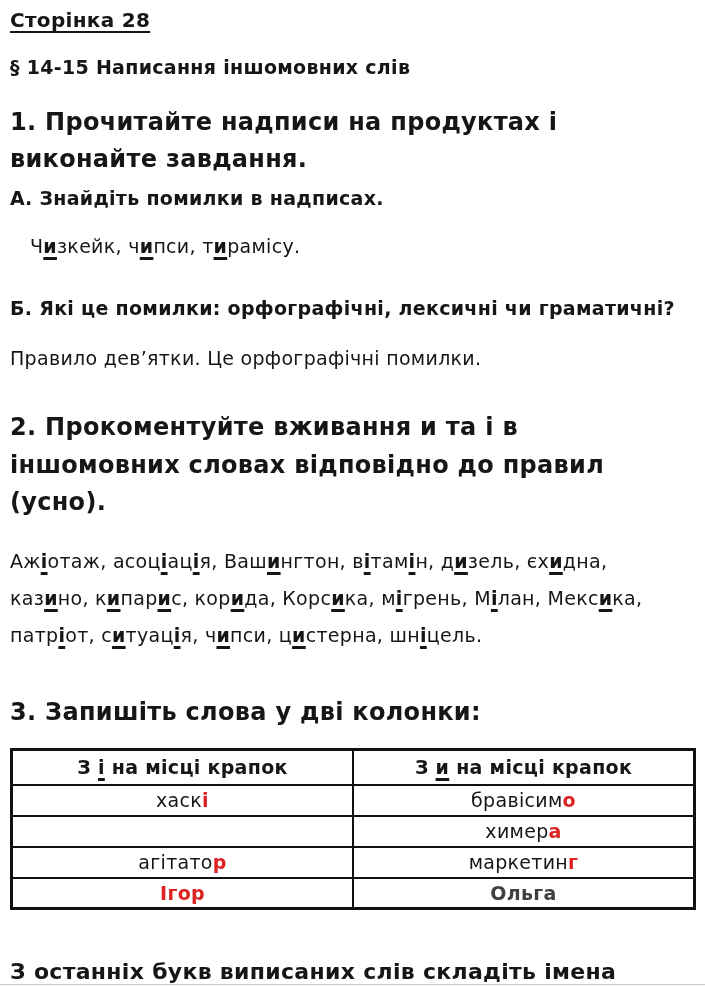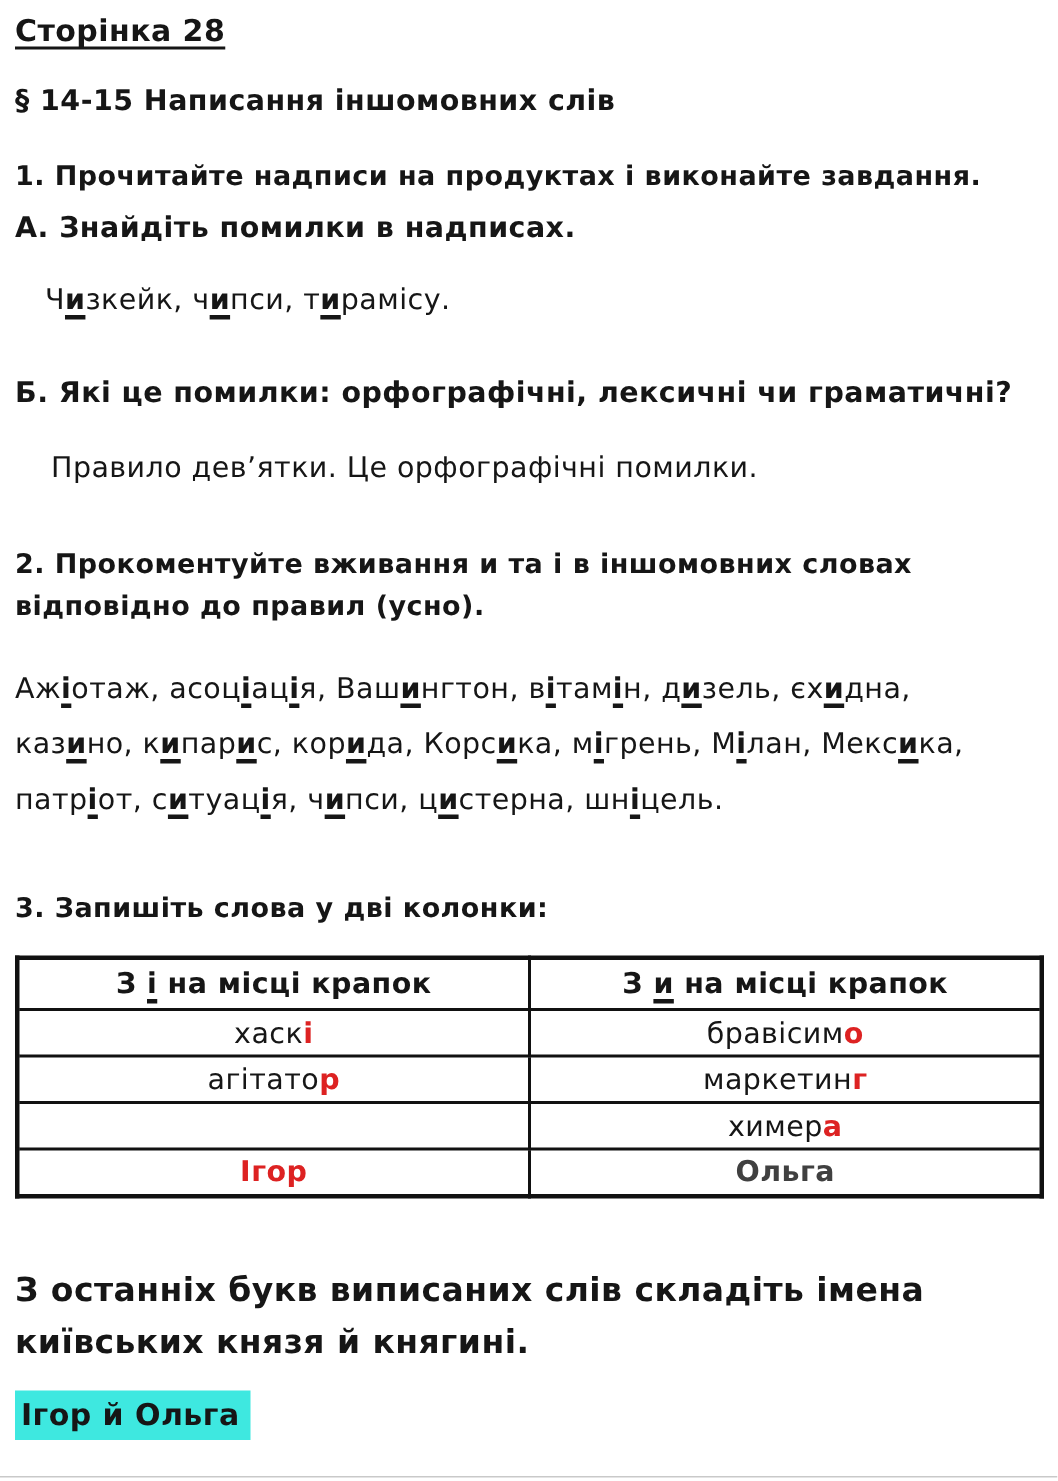--- a/index.html
+++ b/index.html
@@ -21,39 +21,39 @@
     text-underline-offset: 4px;
     letter-spacing: 0.3px;
   }
   .section-heading {
     margin-top: 24px;
     font-size: 19px;
     font-weight: bold;
     letter-spacing: 0.3px;
   }
   .task-heading {
-    font-size: 18px;
+    font-size: 24px;
     font-weight: bold;
     letter-spacing: 0.3px;
     line-height: 1.55;
   }
   .t1-heading { margin-top: 26px; }
   .sub-heading {
     margin-top: 9px;
     font-size: 19px;
     font-weight: bold;
     letter-spacing: 0.3px;
   }
   .body-line {
     font-size: 19px;
     letter-spacing: 0.3px;
   }
   .answer-a { margin-top: 26px; margin-left: 20px; }
   .sub-b { margin-top: 40px; }
-  .answer-b { margin-top: 28px; margin-left: 24px; }
+  .answer-b { margin-top: 28px; }
   .t2-heading { margin-top: 40px; max-width: 662px; }
   .word-list { margin-top: 22px; }
   .word-line { line-height: 37px; }
   .t3-heading { margin-top: 40px; }
   .seg-n { font-weight: normal; }
   .seg-b { font-weight: bold; }
   .seg-u {
     font-weight: bold;
     text-decoration: underline;
     text-decoration-thickness: 2.5px;
@@ -127,26 +127,26 @@
       <th><span class="seg-b">З </span><span class="seg-u">і</span><span class="seg-b"> на місці крапок</span></th>
       <th><span class="seg-b">З </span><span class="seg-u">и</span><span class="seg-b"> на місці крапок</span></th>
     </tr>
   </thead>
   <tbody id="table-body">
       <tr>
         <td><span class="seg-n">хаск</span><span class="seg-r" style="color: rgb(221, 34, 34);">і</span></td>
         <td><span class="seg-n">бравісим</span><span class="seg-r" style="color: rgb(221, 34, 34);">о</span></td>
       </tr>
       <tr>
+        <td></td>
+        <td><span class="seg-n">химер</span><span class="seg-r" style="color: rgb(221, 34, 34);">а</span></td>
+      </tr>
+      <tr>
         <td><span class="seg-n">агітато</span><span class="seg-r" style="color: rgb(221, 34, 34);">р</span></td>
         <td><span class="seg-n">маркетин</span><span class="seg-r" style="color: rgb(221, 34, 34);">г</span></td>
-      </tr>
-      <tr>
-        <td></td>
-        <td><span class="seg-n">химер</span><span class="seg-r" style="color: rgb(221, 34, 34);">а</span></td>
       </tr>
       <tr>
         <td><span class="seg-r" style="color: rgb(221, 34, 34);">Ігор</span></td>
         <td><span class="seg-r" style="color: #404040;">Ольга</span></td>
       </tr>
     </tbody>
 </table>
 
 <div class="conclusion">З останніх букв виписаних слів складіть імена київських князя й княгині.</div>
 

